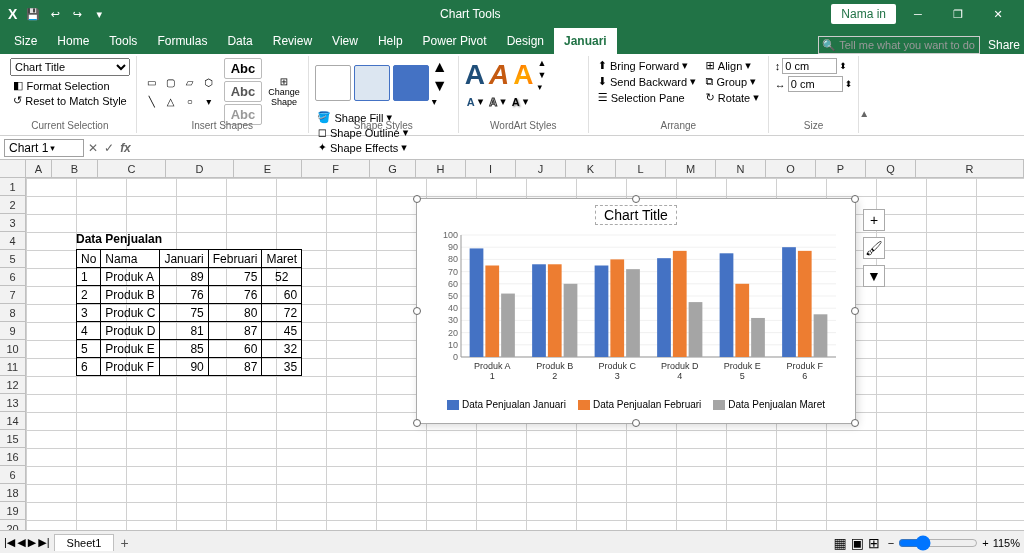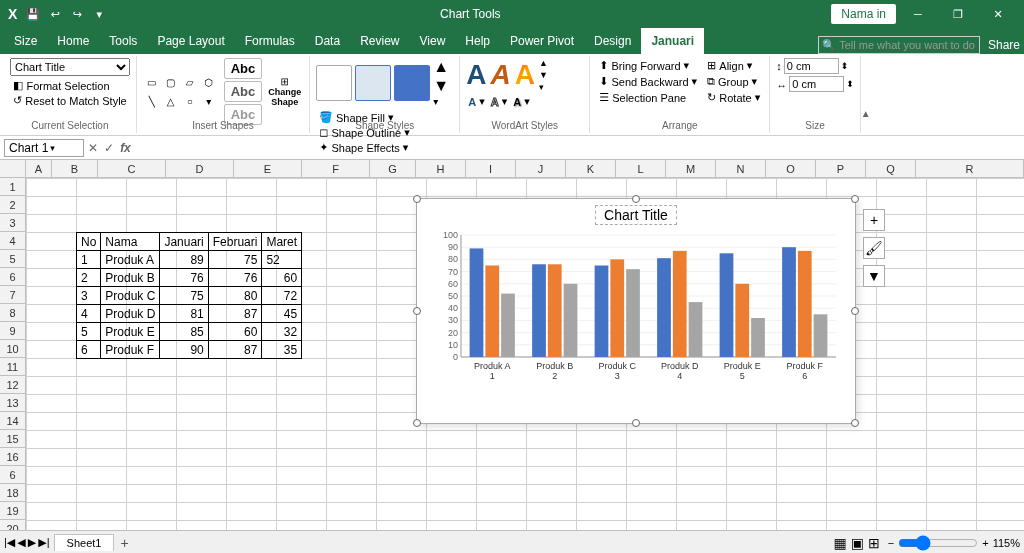--- a/index.html
+++ b/index.html
@@ -387,21 +387,20 @@
     <span class="win-btn">─</span>
     <span class="win-btn">❐</span>
     <span class="win-btn close">✕</span>
   </div>
 </div>
 
 <div class="ribbon-tabs">
   <div class="ribbon-tab">Size</div>
   <div class="ribbon-tab">Home</div>
   <div class="ribbon-tab">Tools</div>
-  <div class="ribbon-tab">Page Layout</div>
   <div class="ribbon-tab">Formulas</div>
   <div class="ribbon-tab">Data</div>
   <div class="ribbon-tab">Review</div>
   <div class="ribbon-tab">View</div>
   <div class="ribbon-tab">Help</div>
   <div class="ribbon-tab">Power Pivot</div>
   <div class="ribbon-tab">Design</div>
   <div class="ribbon-tab format-active">Januari</div>
   <div style="flex:1; display:flex; align-items:center; justify-content:flex-end;">
     <div class="search-box">
@@ -445,21 +444,21 @@
           <div class="shape-cell">▾</div>
         </div>
         <div style="display:flex; flex-direction:column; gap:2px; margin-left:4px;">
           <button class="abc-btn">Abc</button>
           <button class="abc-btn" style="color:#555;">Abc</button>
           <button class="abc-btn" style="color:#999;">Abc</button>
         </div>
         <div style="display:flex; flex-direction:column; align-items:center; margin-left:2px;">
           <div style="font-size:10px; text-align:center; cursor:pointer; padding:2px;">
             <div>⊞</div>
-            <div style="font-size:9px; white-space:pre;font-weight:bold;">Change
+            <div style="font-size:9px; white-space:pre;">Change
 Shape</div>
           </div>
         </div>
       </div>
     </div>
     <span class="ribbon-group-label">Insert Shapes</span>
   </div>
 
   <div class="ribbon-group" style="min-width:150px;">
     <div class="ribbon-group-content">
@@ -648,37 +647,38 @@
       <div class="row-header" style="height:18px;">18</div>
       <div class="row-header" style="height:18px;">19</div>
       <div class="row-header" style="height:18px;">20</div>
     </div>
 
     <div class="cells-area" style="position:relative; overflow:hidden;">
 
       <div style="position:absolute; inset:0; background-image: linear-gradient(to right, #d0d0d0 1px, transparent 1px), linear-gradient(to bottom, #d0d0d0 1px, transparent 1px); background-size: 50px 18px;"></div>
 
       <div style="position:absolute; top:54px; left:50px;">
+        <div style="font-size:12px; font-weight:bold; margin-bottom:3px;">Data Penjualan</div>
         <table class="data-table">
           <thead>
             <tr>
               <th>No</th>
               <th>Nama</th>
               <th>Januari</th>
               <th>Februari</th>
               <th>Maret</th>
             </tr>
           </thead>
           <tbody id="data-table-body">
           <tr>
                 <td>1</td>
                 <td>Produk A</td>
                 <td style="text-align: right;">89</td>
                 <td style="text-align: right;">75</td>
-                <td style="text-align: left;">52</td>
+                <td style="text-align: center;">52</td>
               </tr>
               <tr>
                 <td>2</td>
                 <td>Produk B</td>
                 <td style="text-align: right;">76</td>
                 <td style="text-align: right;">76</td>
                 <td style="text-align: right;">60</td>
               </tr>
               <tr>
                 <td>3</td>
@@ -777,20 +777,34 @@
             <rect x="325.125" y="90.96000000000001" width="13.75" height="39.04" fill="#A5A5A5"></rect>
             <text x="316.25" y="142" text-anchor="middle" font-size="9" fill="#333">Produk E</text>
             <text x="316.25" y="152" text-anchor="middle" font-size="9" fill="#333">5</text>
             <rect x="356.125" y="20.200000000000003" width="13.75" height="109.8" fill="#4472C4"></rect>
             <rect x="371.875" y="23.86" width="13.75" height="106.14" fill="#ED7D31"></rect>
             <rect x="387.625" y="87.30000000000001" width="13.75" height="42.699999999999996" fill="#A5A5A5"></rect>
             <text x="378.75" y="142" text-anchor="middle" font-size="9" fill="#333">Produk F</text>
             <text x="378.75" y="152" text-anchor="middle" font-size="9" fill="#333">6</text>
           </svg>
 
+        <div class="legend">
+          <div class="legend-item">
+            <span class="legend-dot" style="background:#4472C4;"></span>
+            <span>Data Penjualan Januari</span>
+          </div>
+          <div class="legend-item">
+            <span class="legend-dot" style="background:#ED7D31;"></span>
+            <span>Data Penjualan Februari</span>
+          </div>
+          <div class="legend-item">
+            <span class="legend-dot" style="background:#A5A5A5;"></span>
+            <span>Data Penjualan Maret</span>
+          </div>
+        </div>
 
         <div class="chart-plus-btn">+</div>
         <div class="chart-brush-btn">🖌</div>
         <div class="chart-filter-btn">▼</div>
       </div>
 
     </div>
   </div>
 </div>
 

